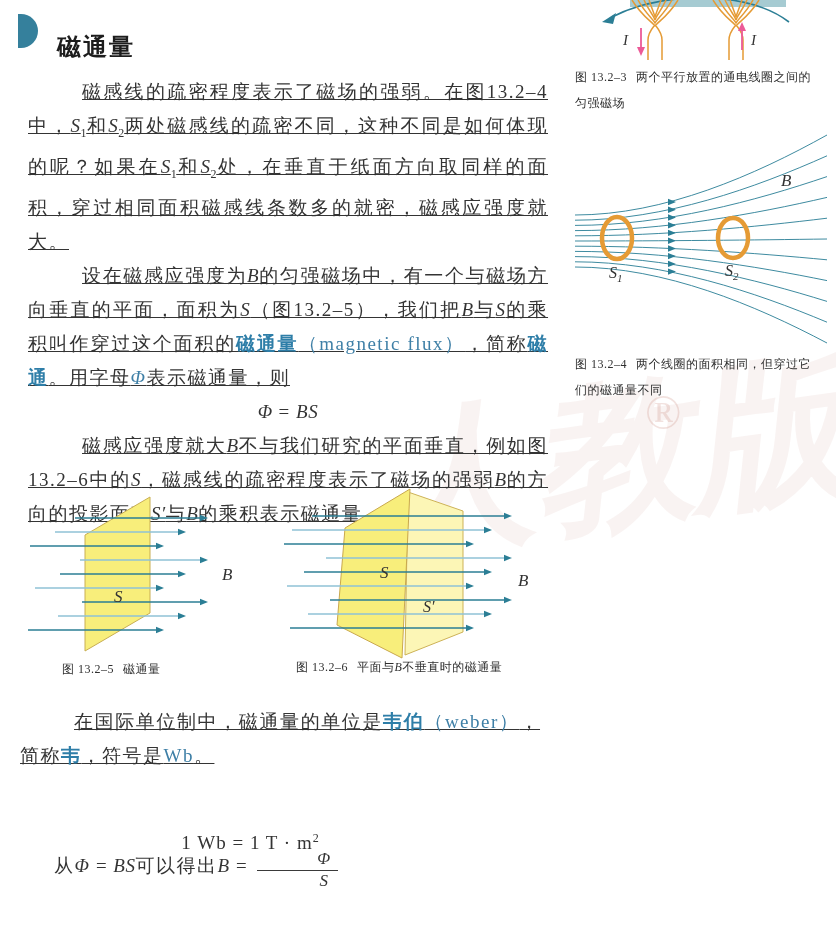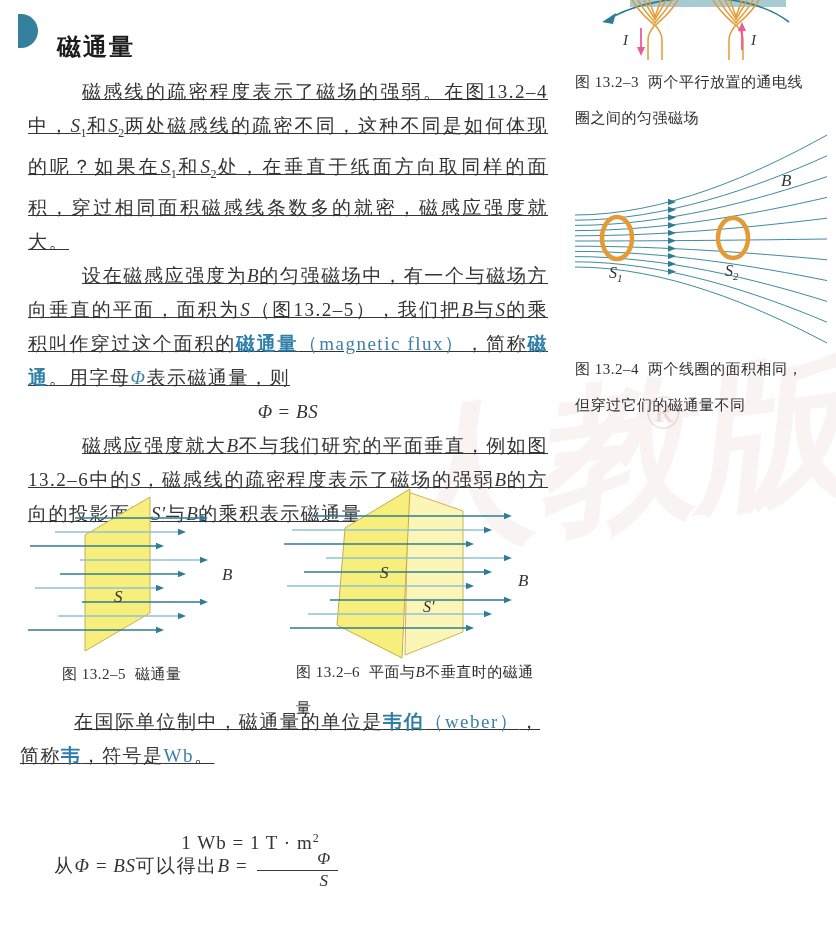--- a/index.html
+++ b/index.html
@@ -30,21 +30,21 @@
   .frac{display:inline-block;vertical-align:-14px;text-align:center;margin:0 4px;line-height:normal;}
   .frac-num{display:block;font-style:italic;font-size:17px;line-height:1.15;
             padding:0 6px 1px;border-bottom:1.4px solid #3a3a3a;}
   .frac-den{display:block;font-style:italic;font-size:17px;line-height:1.2;}
   .p4{position:absolute;left:20px;top:705px;width:520px;}
   .formula2{position:absolute;left:0;top:831px;width:500px;text-align:center;
             font-size:19px;letter-spacing:1px;}
   .p5{position:absolute;left:0;top:845px;width:560px;font-size:19px;line-height:41px;
       letter-spacing:1.5px;text-indent:54px;text-align:justify;margin:0;}
   
-  .caption{position:absolute;font-size:15px;line-height:36px;color:var(--caption);letter-spacing:0.5px;}
+  .caption{position:absolute;font-size:12px;line-height:26px;color:var(--caption);letter-spacing:0.5px;}
   .cap-no{margin-right:9px;white-space:nowrap;}
   .cap3{left:575px;top:64px;width:240px;}
   .cap4{left:575px;top:351px;width:240px;}
   .cap5{left:62px;top:656px;width:220px;}
   .cap6{left:296px;top:654px;width:240px;}
   
   .fig{position:absolute;}
   .fig3{left:575px;top:0;}
   .fig4{left:575px;top:128px;}
   .fig5{left:10px;top:492px;}

